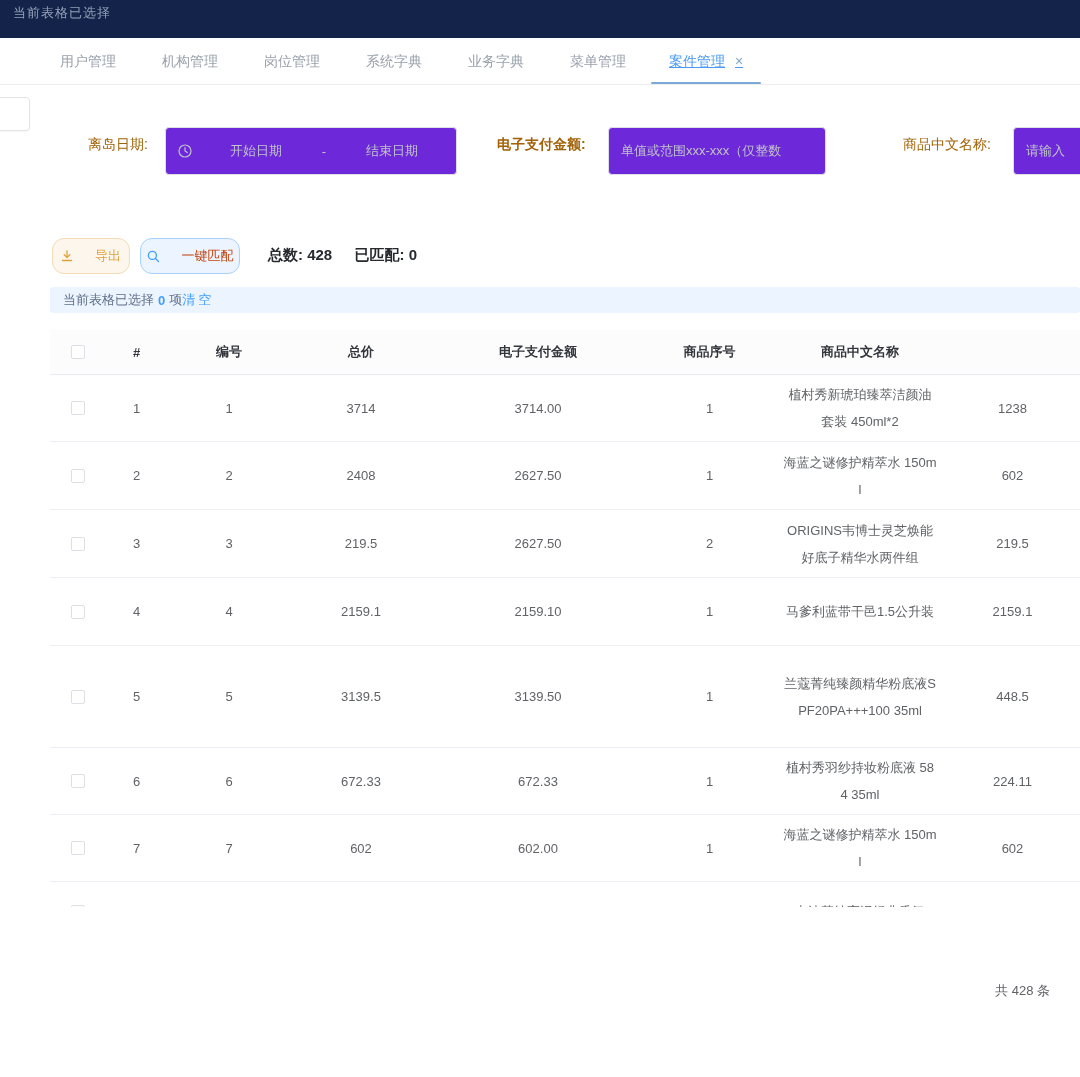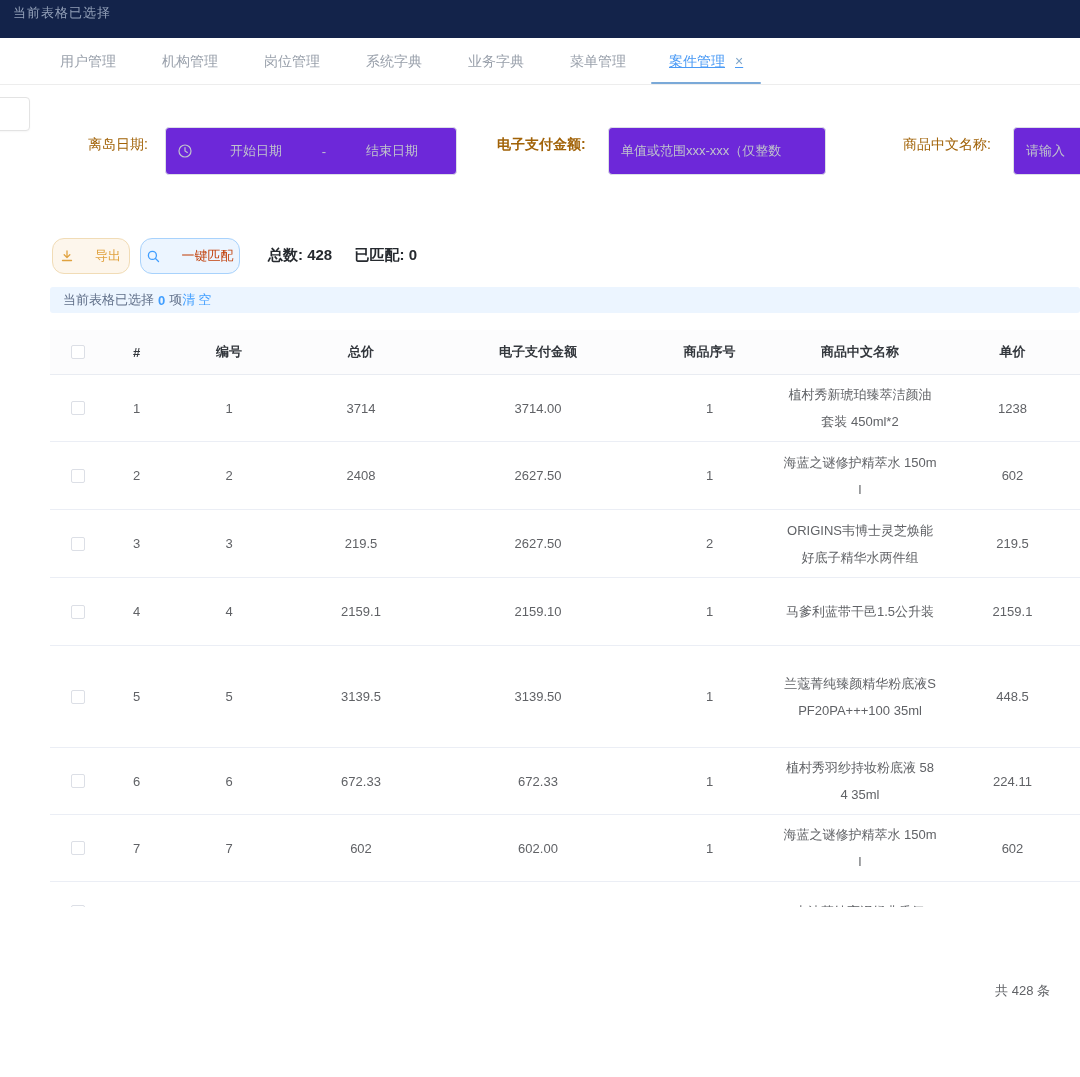--- a/index.html
+++ b/index.html
@@ -172,21 +172,20 @@
     <div class="tr">
       <div class="th c-check">
           <span class="checkbox"></span>
         </div>
       <div class="th c-idx">#</div>
       <div class="th c-code">编号</div>
       <div class="th c-total">总价</div>
       <div class="th c-pay">电子支付金额</div>
       <div class="th c-seq">商品序号</div>
       <div class="th c-name">商品中文名称</div>
-      <div class="th c-unit">单价</div>
     </div>
   </div>
   <div class="tbody">
 
       <div class="tr" style="min-height: 66px;">
         <div class="td c-check">
           <span class="checkbox"></span>
         </div>
         <div class="td c-idx">1</div>
         <div class="td c-code">1</div>

